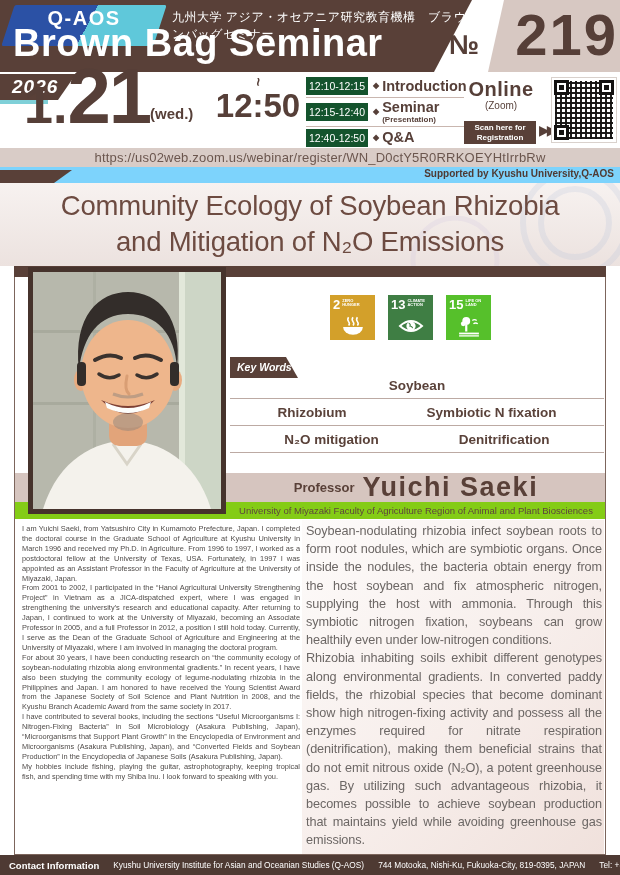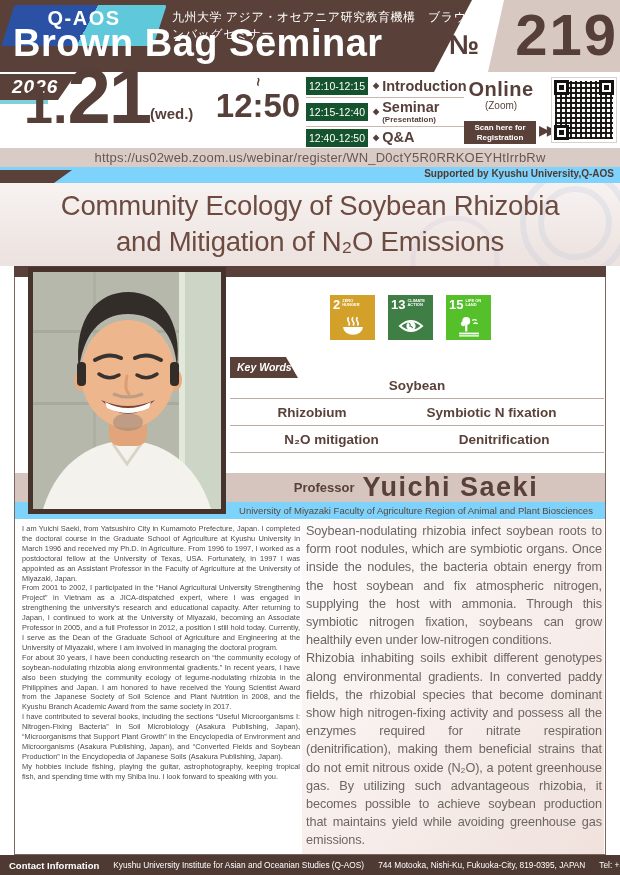--- a/index.html
+++ b/index.html
@@ -99,21 +99,21 @@
   .kwribbon{ position:absolute; left:230px; top:357px; width:68px; height:21px; background:#594038;
     clip-path:polygon(0 0, 56px 0, 68px 100%, 0 100%); z-index:4; }
   .kwribbon span{ display:block; color:#fff; font-weight:bold; font-style:italic;
     font-size:10.5px; line-height:21px; padding-left:7px; }
   
   .nameband{ position:absolute; left:15px; top:473px; width:590px; height:29px; background:#d6c5bf;
     z-index:1; display:flex; align-items:baseline; justify-content:center; padding-left:212px; }
   .nameband .ptitle{ font-weight:bold; font-size:13px; color:#594038; margin-right:8px;
     position:relative; top:-4px; }
   .nameband .pname{ font-weight:bold; font-size:27px; color:#594038; letter-spacing:1.5px; line-height:29px; }
-  .affilband{ position:absolute; left:15px; top:502px; width:590px; height:17px; background:#7dd3fc;
+  .affilband{ position:absolute; left:15px; top:502px; width:590px; height:17px; background:#84cc16;
     z-index:1; text-align:center; padding-left:212px; font-size:9.5px; color:#5d453d; line-height:17px; }
   
   .biocol{ position:absolute; left:22px; top:524px; width:278px; height:328px; overflow:hidden;
     font-size:7.4px; line-height:9.9px; color:#4f4b49; text-align:justify; z-index:2; }
   .biocol p{ margin:0; }
   .abscol{ position:absolute; left:302px; top:520px; width:302px; height:334px; overflow:hidden;
     background:linear-gradient(135deg,#fdfbfa 0%, #f7eeeb 55%, #f0e1dc 100%);
     font-size:12.7px; line-height:18.2px; letter-spacing:-.1px; color:#6c6765;
     text-align:justify; padding:2px 2px 0 4px; z-index:2; }
   

